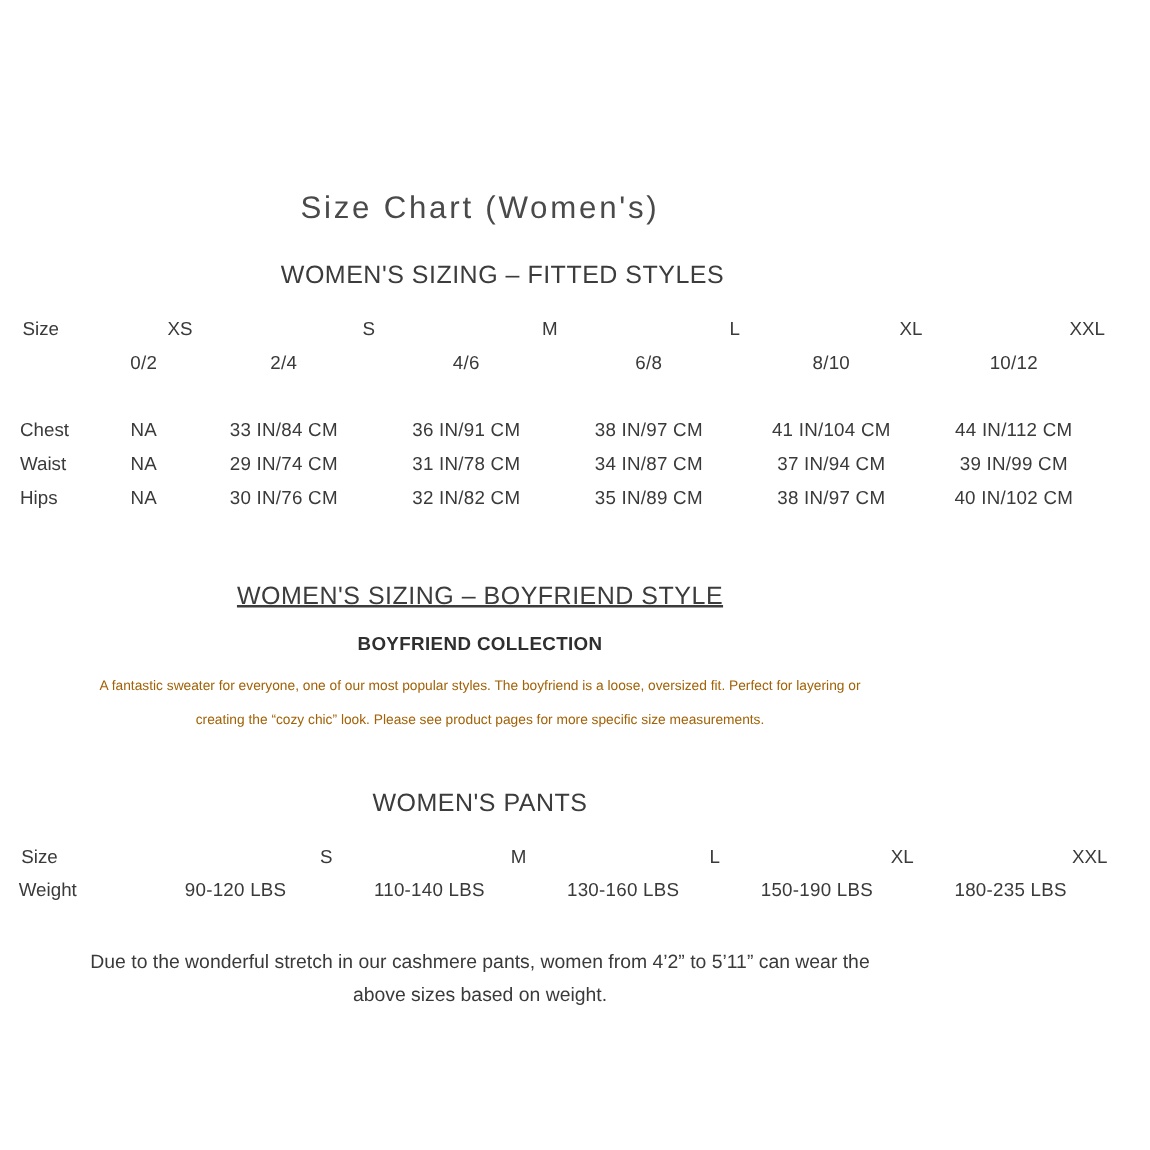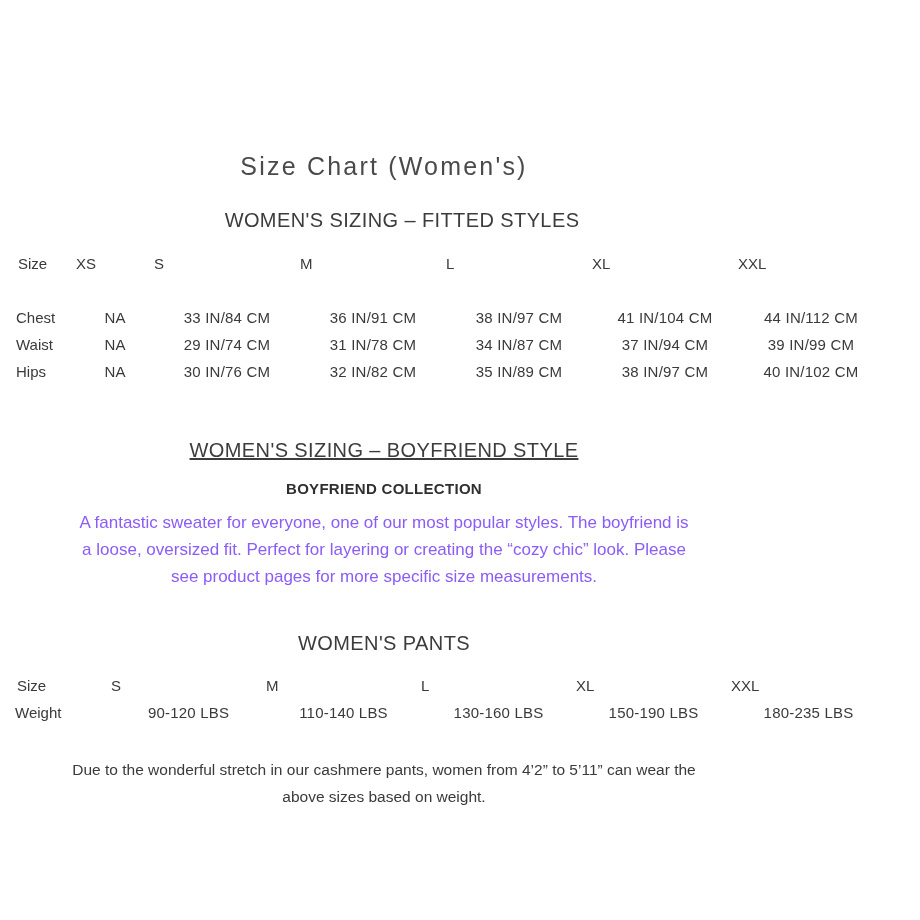--- a/index.html
+++ b/index.html
@@ -61,21 +61,21 @@
     padding: 0;
     font-weight: 400;
     font-size: 15px;
     color: #3a3a3a;
     height: 27px;
     vertical-align: middle;
   }
   .hdr-cell {
     font-weight: bold;
     font-size: 15px;
-    text-align: left;
+    text-align: right;
     color: #2f2f2f;
   }
   .hdr-cell.left {
     text-align: left;
     padding-left: 2px;
   }
   .row-label {
     text-align: left;
     padding-left: 2px;
     font-size: 15px;
@@ -97,23 +97,23 @@
     font-size: 15px;
     font-weight: bold;
     color: #2f2f2f;
     margin: 18px 0 0 0;
     letter-spacing: 0.3px;
   }
   .paragraph {
     width: 620px;
     margin: 12px auto 0 auto;
     text-align: center;
-    font-size: 17px;
+    font-size: 11px;
     line-height: 27px;
-    color: #8b5cf6;
+    color: #a16207;
   }
 
   
   .pants-wrap { margin-top: 42px; }
   table.pants-table {
     width: 870px;
     margin: 17px 0 0 15px;
   }
   table.pants-table col.p-label { width: 96px; }
   table.pants-table col.p-rest  { width: 155px; }
@@ -148,20 +148,29 @@
     </colgroup>
     <tbody>
       <tr>
         <td class="hdr-cell left">Size</td>
         <td class="hdr-cell">XS</td>
         <td class="hdr-cell">S</td>
         <td class="hdr-cell">M</td>
         <td class="hdr-cell">L</td>
         <td class="hdr-cell">XL</td>
         <td class="hdr-cell">XXL</td>
+      </tr>
+      <tr class="subrow">
+        <td class="row-label"></td>
+        <td class="cell">0/2</td>
+        <td class="cell">2/4</td>
+        <td class="cell">4/6</td>
+        <td class="cell">6/8</td>
+        <td class="cell">8/10</td>
+        <td class="cell">10/12</td>
       </tr>
       <tr class="gaprow">
         <td></td>
           <td></td>
           <td></td>
           <td></td>
           <td></td>
           <td></td>
           <td></td>
       </tr>

